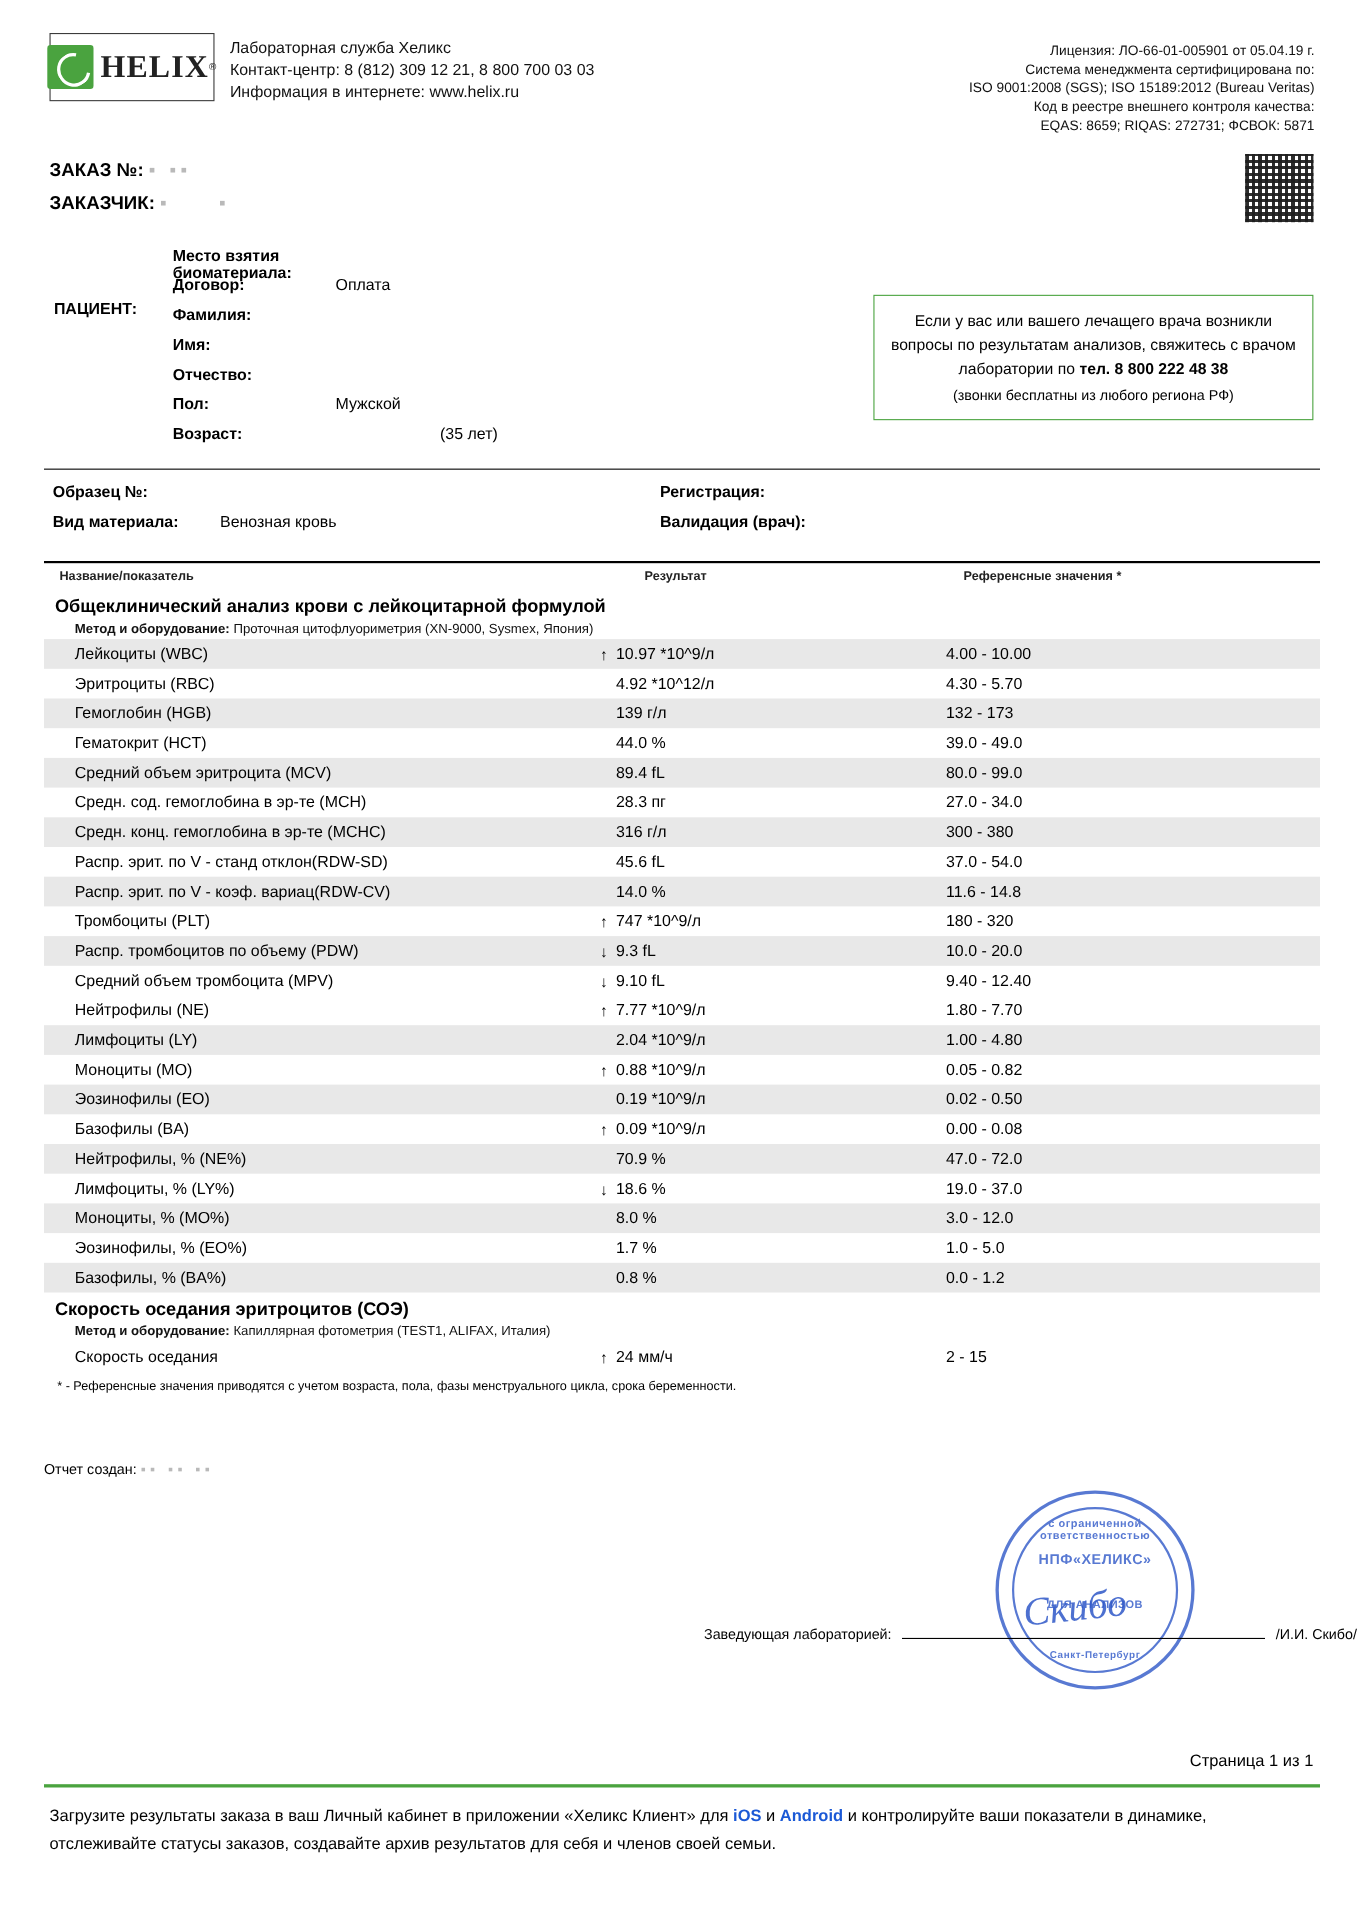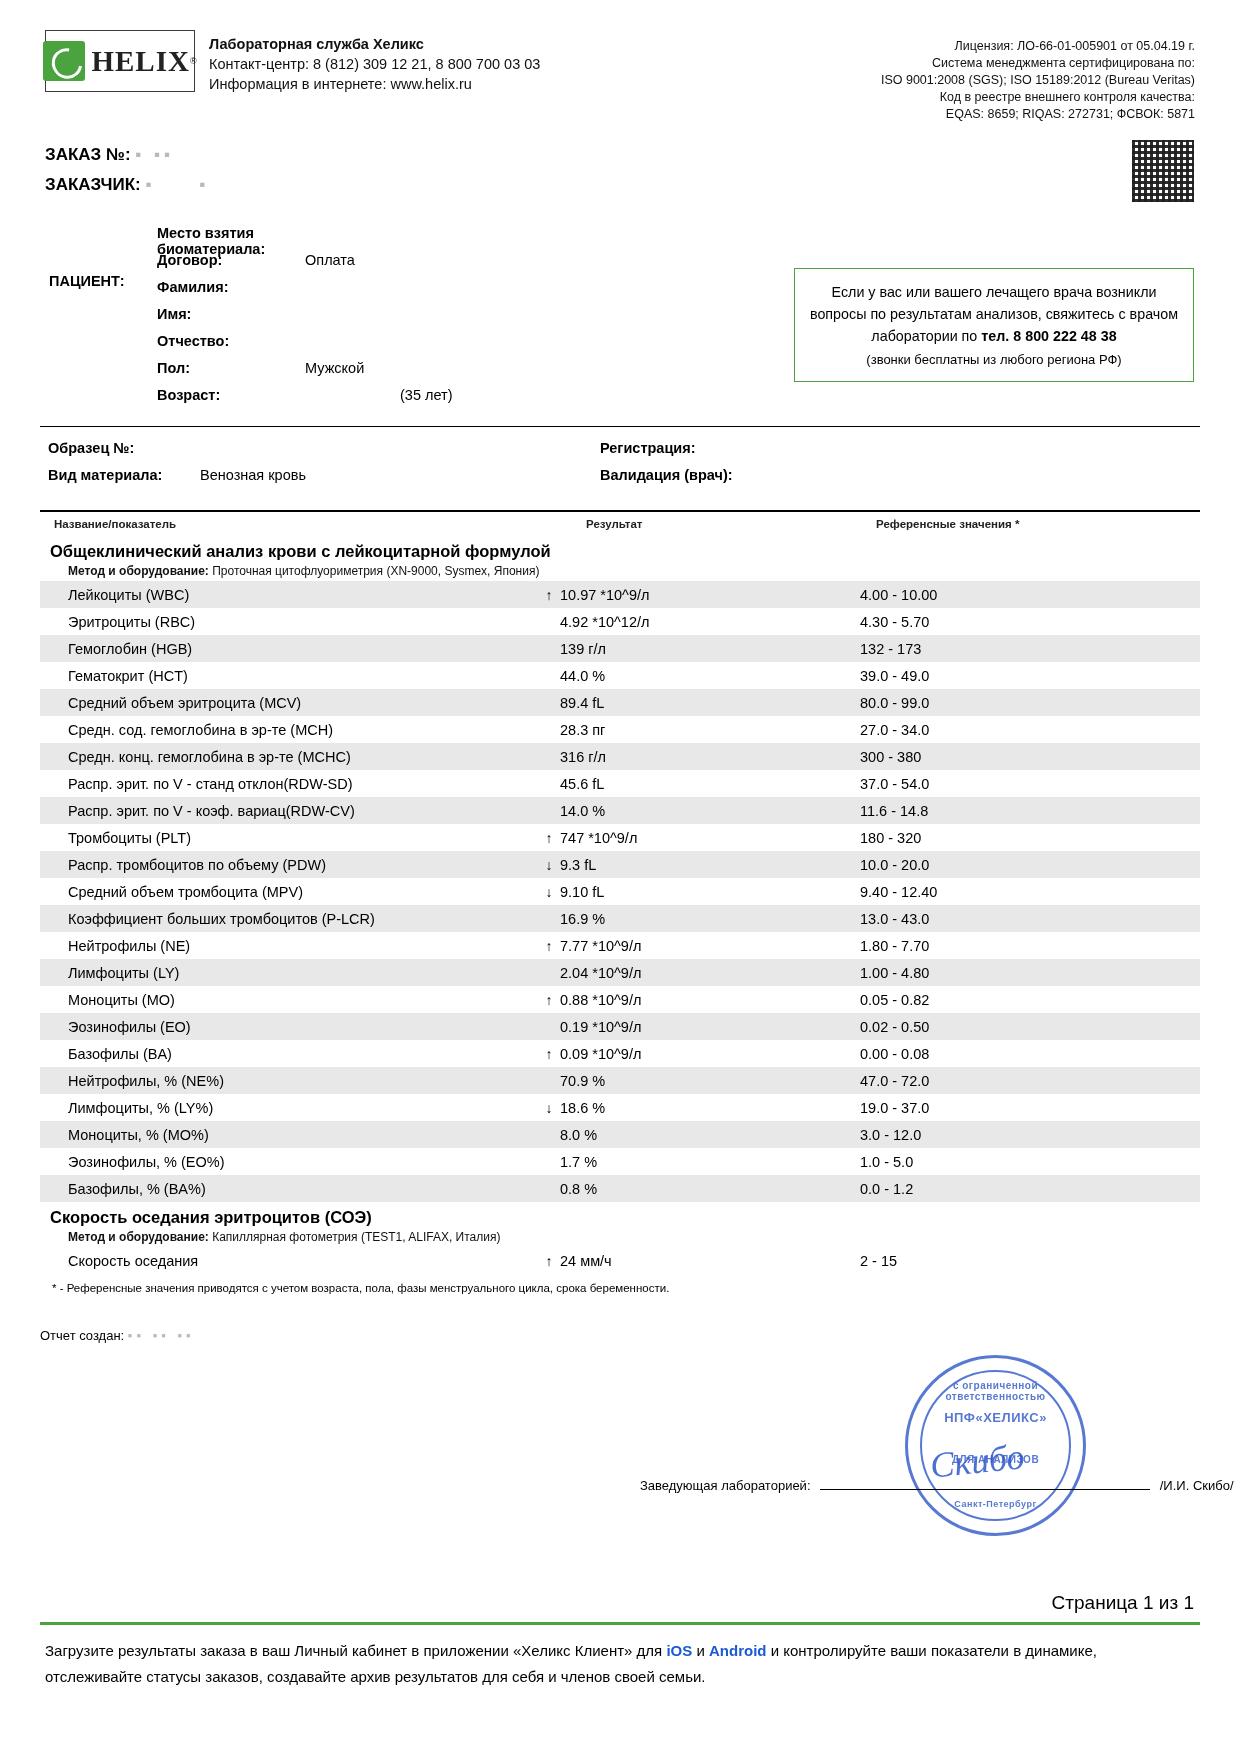--- a/index.html
+++ b/index.html
@@ -80,21 +80,21 @@
     vertical-align: super;
     color: #222;
   }
   .brand-text {
     margin-left: 14px;
     padding-top: 4px;
     font-size: 14.5px;
     line-height: 20px;
     color: #111;
   }
-  .brand-text .b-title { font-weight: bold; }
+  .brand-text .b-title { font-weight: normal; }
 
   .header-right {
     text-align: right;
     font-size: 12.5px;
     line-height: 17px;
     color: #111;
     padding-top: 8px;
   }
 
   
@@ -314,21 +314,21 @@
     font-size: 36px;
     color: #2f58c8;
     transform: rotate(-6deg);
     opacity: .85;
   }
 
   .page-num {
     position: absolute;
     right: 46px;
     top: 1592px;
-    font-size: 19px;
+    font-size: 15px;
   }
   .green-rule {
     position: absolute;
     left: 40px;
     top: 1622px;
     width: 1160px;
     border-top: 3px solid #4aa33f;
   }
   .promo {
     position: absolute;
@@ -517,26 +517,20 @@
       <span class="flag">↓</span>
       <span class="val">9.3 fL</span>
       <span class="ref">10.0 - 20.0</span>
     </div>
     <div class="trow">
       <span class="name">Средний объем тромбоцита (MPV)</span>
       <span class="flag">↓</span>
       <span class="val">9.10 fL</span>
       <span class="ref">9.40 - 12.40</span>
     </div>
-    <div class="trow alt">
-      <span class="name">Коэффициент больших тромбоцитов (P-LCR)</span>
-      <span class="flag"></span>
-      <span class="val">16.9 %</span>
-      <span class="ref">13.0 - 43.0</span>
-    </div>
     <div class="trow">
       <span class="name">Нейтрофилы (NE)</span>
       <span class="flag">↑</span>
       <span class="val">7.77 *10^9/л</span>
       <span class="ref">1.80 - 7.70</span>
     </div>
     <div class="trow alt">
       <span class="name">Лимфоциты (LY)</span>
       <span class="flag"></span>
       <span class="val">2.04 *10^9/л</span>

